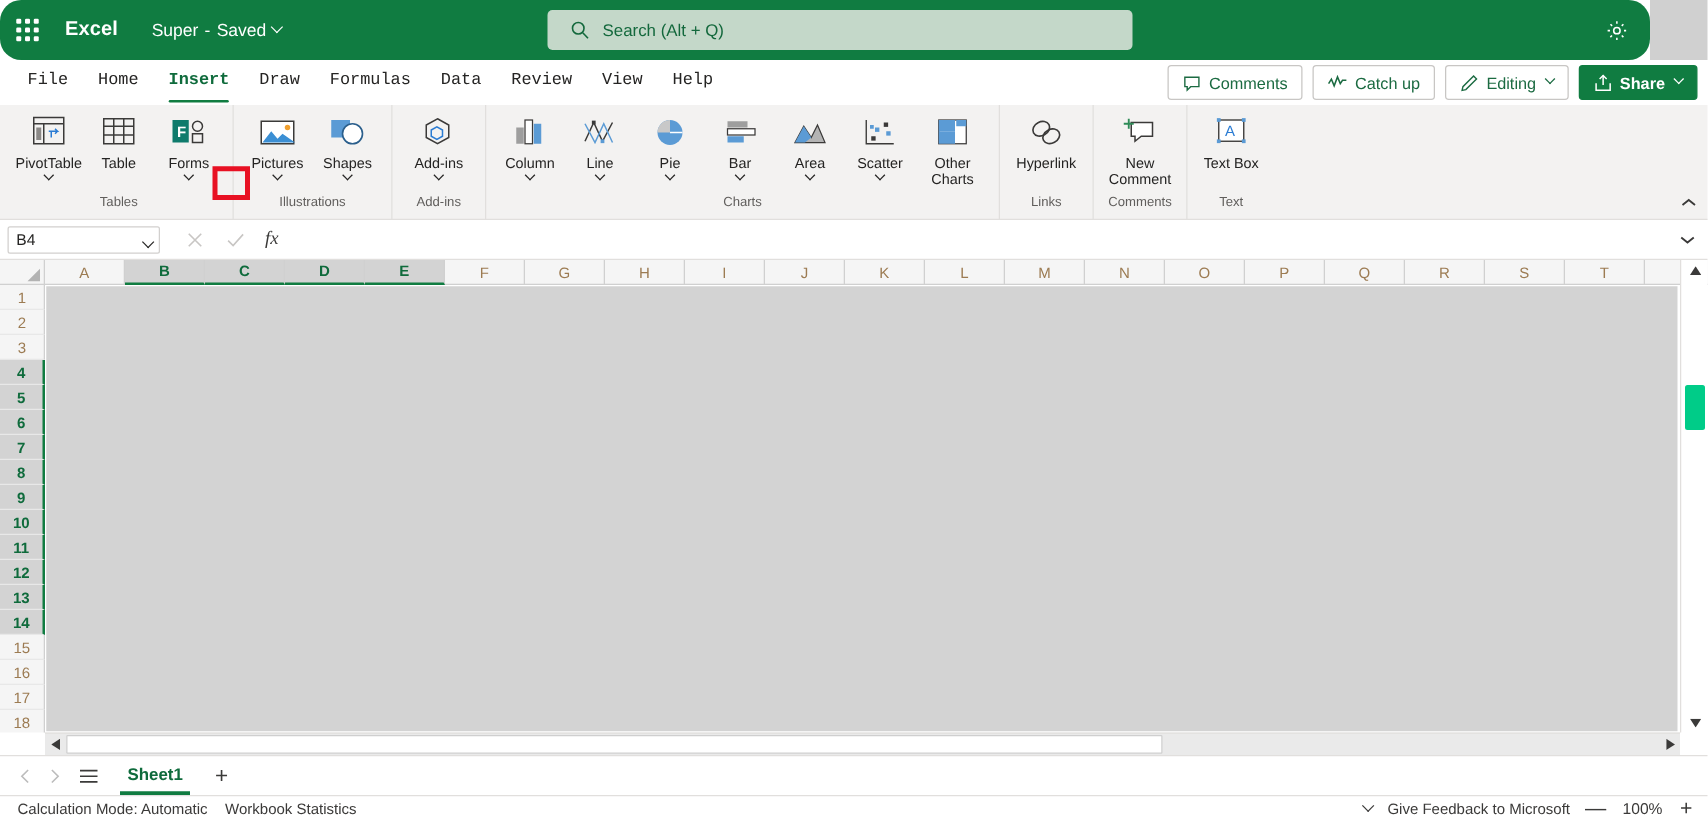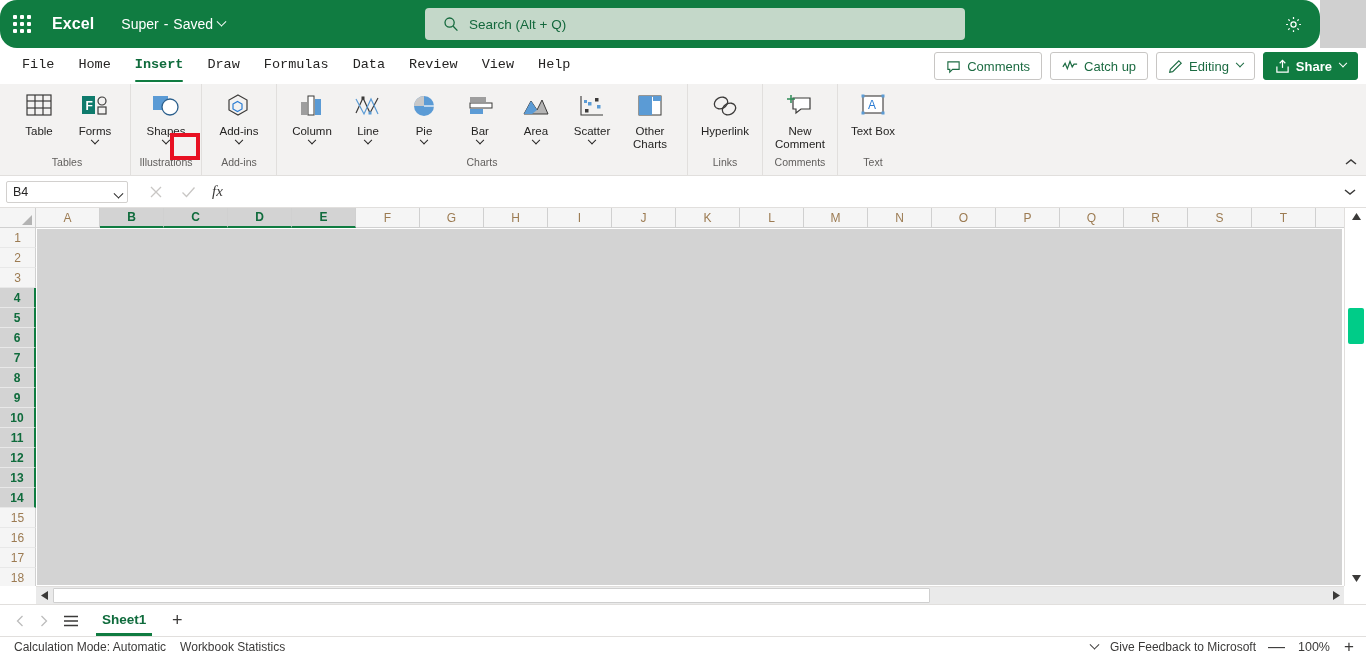--- a/index.html
+++ b/index.html
@@ -19,21 +19,21 @@
   #titlebar-filler {
     position:absolute; left:1320px; top:0; width:46px; height:48px;
     background:#d0d0d0;
   }
   .waffle { width:44px; height:48px; display:flex; align-items:center; justify-content:center; cursor:pointer; }
   .waffle-grid { display:grid; grid-template-columns:repeat(3,4px); grid-template-rows:repeat(3,4px); gap:3px; }
   .waffle-grid i { width:4px; height:4px; background:#fff; border-radius:1px; display:block; }
   #app-name { color:#fff; font-weight:bold; font-size:16px; margin-left:8px; letter-spacing:.1px; }
   #doc-title { color:#fff; font-size:14px; margin-left:27px; display:flex; align-items:center; gap:5px; cursor:pointer; }
   .chev-d { display:inline-block; width:7px; height:7px; border-right:1.6px solid currentColor; border-bottom:1.6px solid currentColor; transform:rotate(45deg) translate(-2px,-2px); }
-  #search-wrap { position:absolute; left:425px; top:8px; width:540px; height:32px; }
+  #search-wrap { position:absolute; left:438px; top:8px; width:468px; height:32px; }
   #search-box {
     width:100%; height:100%; background:#c4d8c9; border:none; border-radius:4px;
     padding-left:44px; font-family:"Liberation Sans",sans-serif; font-size:13.5px; color:#0b5c33;
   }
   #search-box::placeholder { color:#13683c; opacity:1; }
   #search-icon { position:absolute; left:18px; top:8px; width:16px; height:16px; pointer-events:none; }
   #gear-btn { position:absolute; left:1278px; top:10px; width:30px; height:28px; display:flex; align-items:center; justify-content:center; cursor:pointer; }
 
   
   #tabstrip { position:absolute; left:0; top:48px; width:1366px; height:36px; background:#fff;font-family:Liberation Mono, monospace; }
@@ -214,20 +214,33 @@
   </div>
 </div>
 
 <div id="ribbon">
   <div id="ribbon-inner">
 
     <div class="rgroup">
       <div class="rrow">
         <div class="rbtn">
           <div class="rbtn-icon">
+            <svg width="30" height="28" viewBox="0 0 30 28" fill="none" stroke="#3b3a39" stroke-width="1.2">
+              <rect x="3" y="2" width="24" height="21"></rect>
+                <line x1="3" y1="7" x2="27" y2="7"></line>
+                <line x1="11" y1="7" x2="11" y2="23"></line>
+              <rect x="5" y="10" width="4" height="10" fill="#8a8886" stroke="none"></rect>
+              <path d="M15 13h7l-2-2 M22 13l-2 2 M17 18v-5" stroke="#2b7cd3"></path>
+            </svg>
+          </div>
+          <div class="rbtn-label">PivotTable</div>
+          <div class="rbtn-chev"><span class="chev-d"></span></div>
+        </div>
+        <div class="rbtn">
+          <div class="rbtn-icon">
             <svg width="28" height="26" viewBox="0 0 28 26" fill="none" stroke="#3b3a39" stroke-width="1.2">
               <rect x="2" y="2" width="24" height="20"></rect>
               <line x1="2" y1="8" x2="26" y2="8"></line>
                 <line x1="2" y1="15" x2="26" y2="15"></line>
               <line x1="10" y1="2" x2="10" y2="22"></line>
                 <line x1="18" y1="2" x2="18" y2="22"></line>
             </svg>
           </div>
           <div class="rbtn-label">Table</div>
         </div>
@@ -242,20 +255,31 @@
           </div>
           <div class="rbtn-label">Forms</div>
           <div class="rbtn-chev"><span class="chev-d"></span></div>
         </div>
       </div>
       <div class="rglabel">Tables</div>
     </div>
 
     <div class="rgroup">
       <div class="rrow">
+        <div class="rbtn">
+          <div class="rbtn-icon">
+            <svg width="32" height="26" viewBox="0 0 32 26" fill="none">
+              <rect x="3" y="4" width="26" height="18" fill="#ffffff" stroke="#3b3a39" stroke-width="1.2"></rect>
+              <path d="M4 21l7-9 5 6 4-4 10 7z" fill="#3b8fd4"></path>
+              <circle cx="24" cy="9" r="2.2" fill="#f0a030"></circle>
+            </svg>
+          </div>
+          <div class="rbtn-label">Pictures</div>
+          <div class="rbtn-chev"><span class="chev-d"></span></div>
+        </div>
         <div class="rbtn">
           <div class="rbtn-icon">
             <svg width="32" height="26" viewBox="0 0 32 26" fill="none">
               <rect x="3" y="3" width="15" height="14" fill="#5b9bd5"></rect>
               <circle cx="20" cy="14" r="8" fill="#ffffff" stroke="#2b5f8c" stroke-width="1.3"></circle>
             </svg>
           </div>
           <div class="rbtn-label">Shapes</div>
           <div class="rbtn-chev"><span class="chev-d"></span></div>
         </div>

